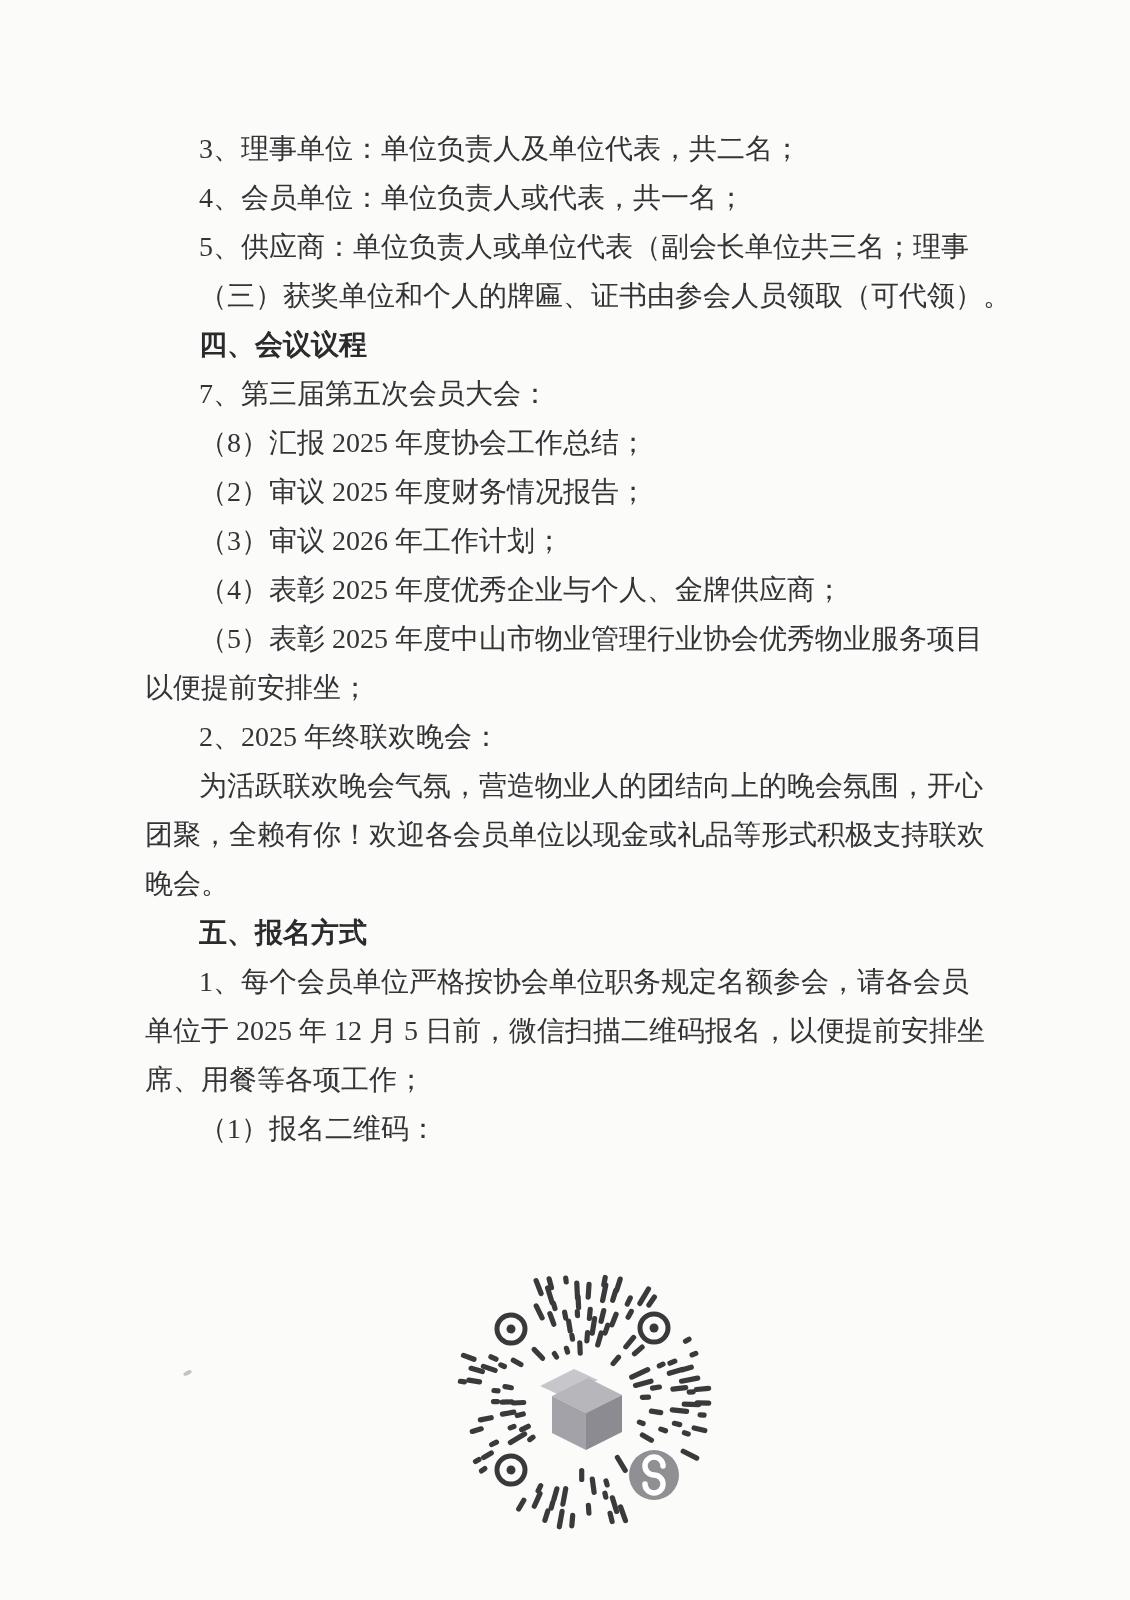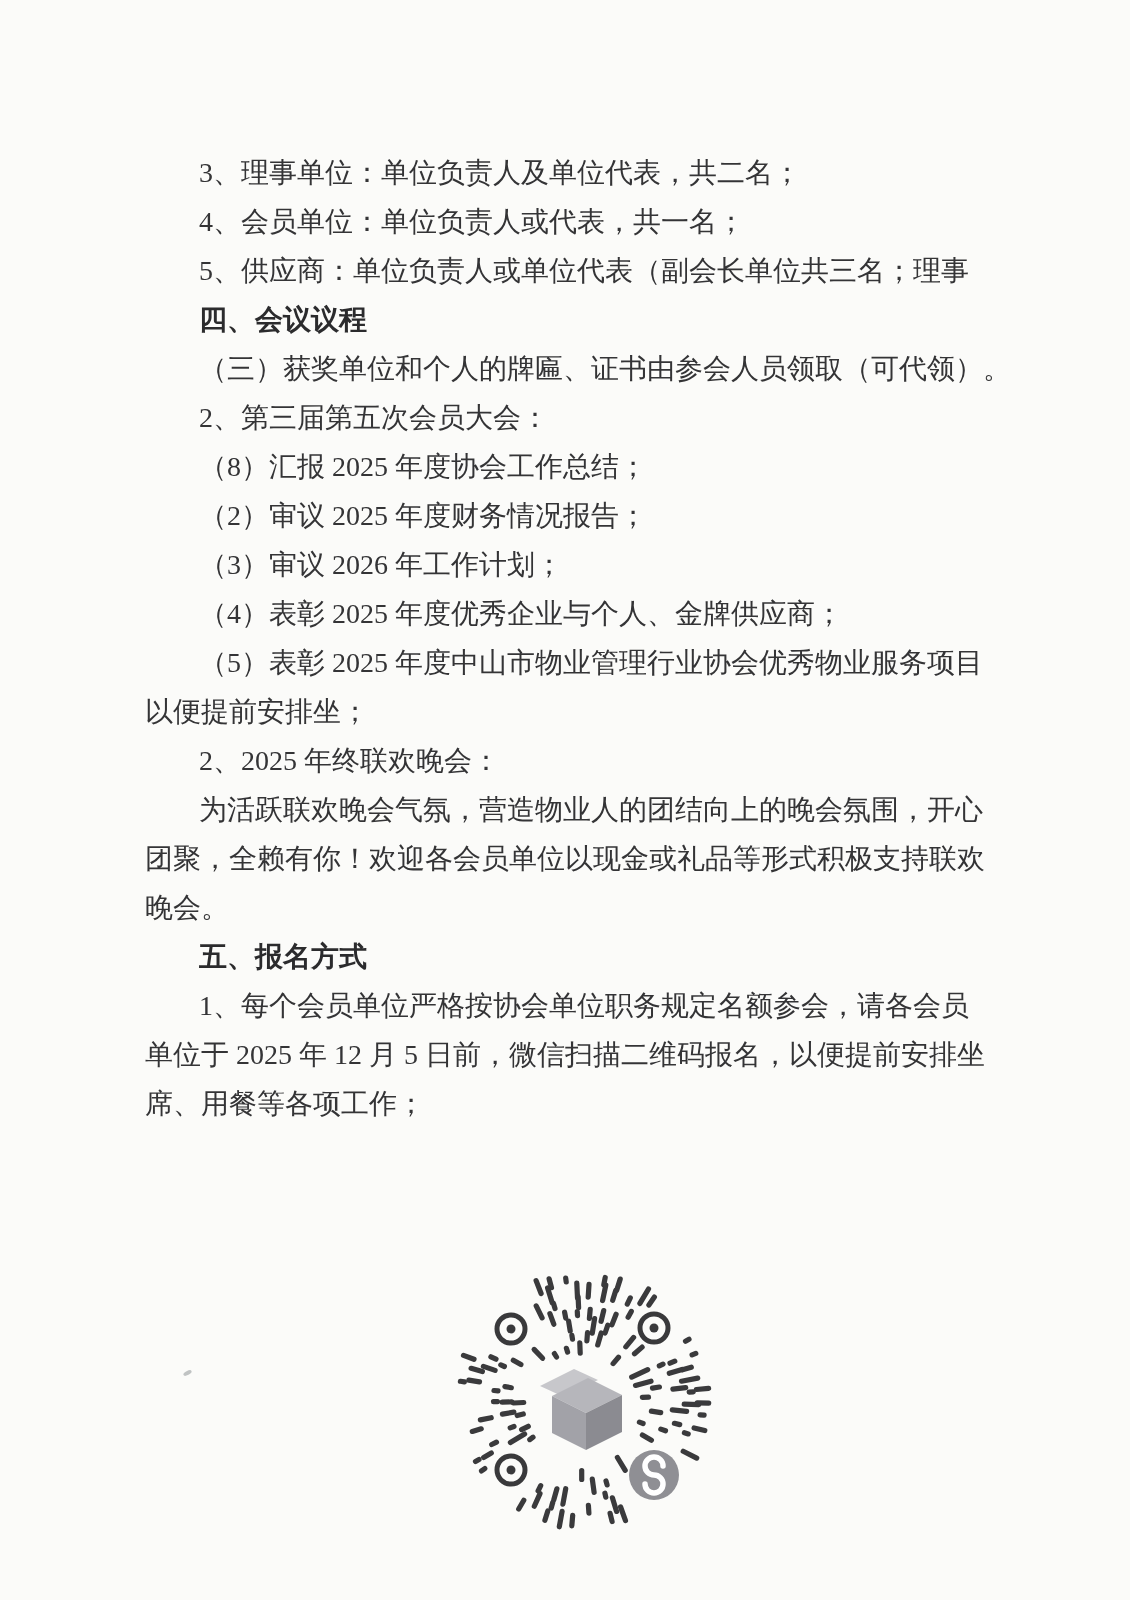--- a/index.html
+++ b/index.html
@@ -11,21 +11,21 @@
     height: 1600px;
     position: relative;
     overflow: hidden;
     background: #fbfbf9;
     font-family: "Liberation Serif", "DejaVu Serif", serif;
     color: #343436;
   }
   .doc-body {
     position: absolute;
     left: 145px;
-    top: 148px;
+    top: 124px;
     width: 845px;
   }
   .line {
     font-size: 28px;
     line-height: 49px;
     height: 49px;
     white-space: nowrap;
     letter-spacing: 0px;
   }
   .line.indent { text-indent: 54px; }
@@ -54,37 +54,38 @@
     transform: rotate(-28deg);
   }
 </style>
 </head>
 <body>
 
 <div class="doc-body">
     <div class="line indent">3、理事单位：单位负责人及单位代表，共二名；</div>
     <div class="line indent">4、会员单位：单位负责人或代表，共一名；</div>
     <div class="line indent">5、供应商：单位负责人或单位代表（副会长单位共三名；理事</div>
+    <div class="line indent">（三）获奖单位和个人的牌匾、证书由参会人员领取（可代领）。</div>
     <div class="line heading">四、会议议程</div>
-    <div class="line indent">（三）获奖单位和个人的牌匾、证书由参会人员领取（可代领）。</div>
-    <div class="line indent">2、第三届第五次会员大会：</div>
+    <div class="line indent">7、第三届第五次会员大会：</div>
     <div class="line indent">（8）汇报 2025 年度协会工作总结；</div>
     <div class="line indent">（2）审议 2025 年度财务情况报告；</div>
     <div class="line indent">（3）审议 2026 年工作计划；</div>
     <div class="line indent">（4）表彰 2025 年度优秀企业与个人、金牌供应商；</div>
     <div class="line indent">（5）表彰 2025 年度中山市物业管理行业协会优秀物业服务项目</div>
     <div class="line flush">以便提前安排坐；</div>
     <div class="line indent">2、2025 年终联欢晚会：</div>
     <div class="line indent">为活跃联欢晚会气氛，营造物业人的团结向上的晚会氛围，开心</div>
     <div class="line flush">团聚，全赖有你！欢迎各会员单位以现金或礼品等形式积极支持联欢</div>
     <div class="line flush">晚会。</div>
     <div class="line heading">五、报名方式</div>
     <div class="line indent">1、每个会员单位严格按协会单位职务规定名额参会，请各会员</div>
     <div class="line flush">单位于 2025 年 12 月 5 日前，微信扫描二维码报名，以便提前安排坐</div>
     <div class="line flush">席、用餐等各项工作；</div>
+    <div class="line indent">（1）报名二维码：</div>
   </div>
 
 <div class="qr-wrap">
   <svg id="qr" width="324" height="324" viewBox="-162 -162 324 324" xmlns="http://www.w3.org/2000/svg">
       <g>
         <line x1="-25.5" y1="-43.0" x2="-27.6" y2="-46.4" stroke="#3a3a3c" stroke-width="5.2" stroke-linecap="round"></line>
         <line x1="-14.4" y1="-47.9" x2="-15.6" y2="-51.7" stroke="#3a3a3c" stroke-width="5.2" stroke-linecap="round"></line>
         <line x1="-1.8" y1="-46.8" x2="-2.2" y2="-57.1" stroke="#3a3a3c" stroke-width="5.2" stroke-linecap="round"></line>
         <line x1="31.1" y1="-36.4" x2="36.5" y2="-42.7" stroke="#3a3a3c" stroke-width="5.2" stroke-linecap="round"></line>
         <line x1="57.4" y1="22.1" x2="61.1" y2="23.5" stroke="#3a3a3c" stroke-width="5.2" stroke-linecap="round"></line>

